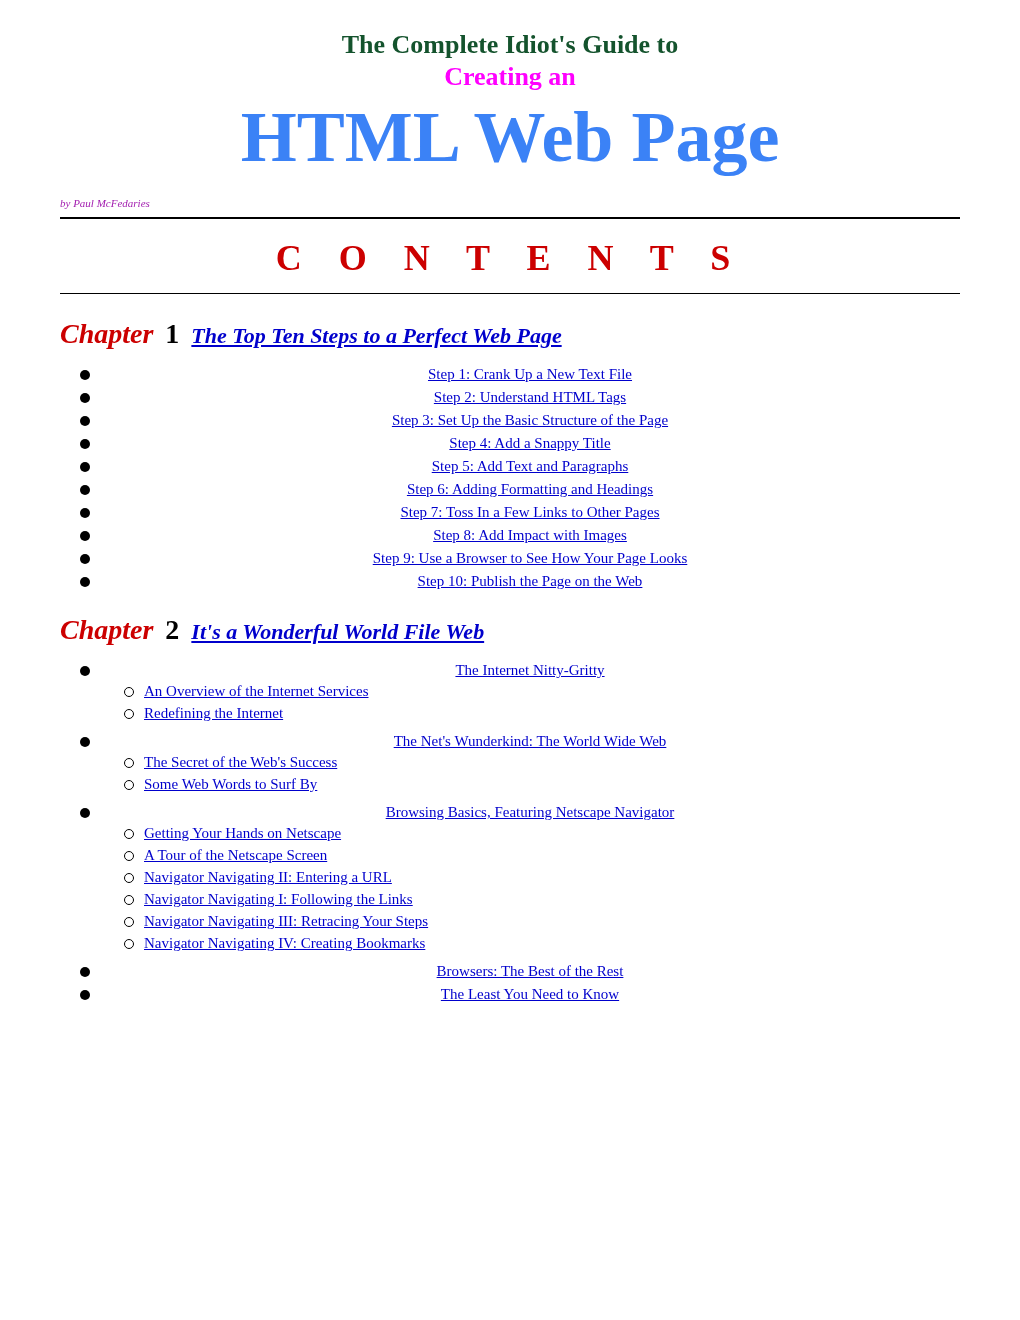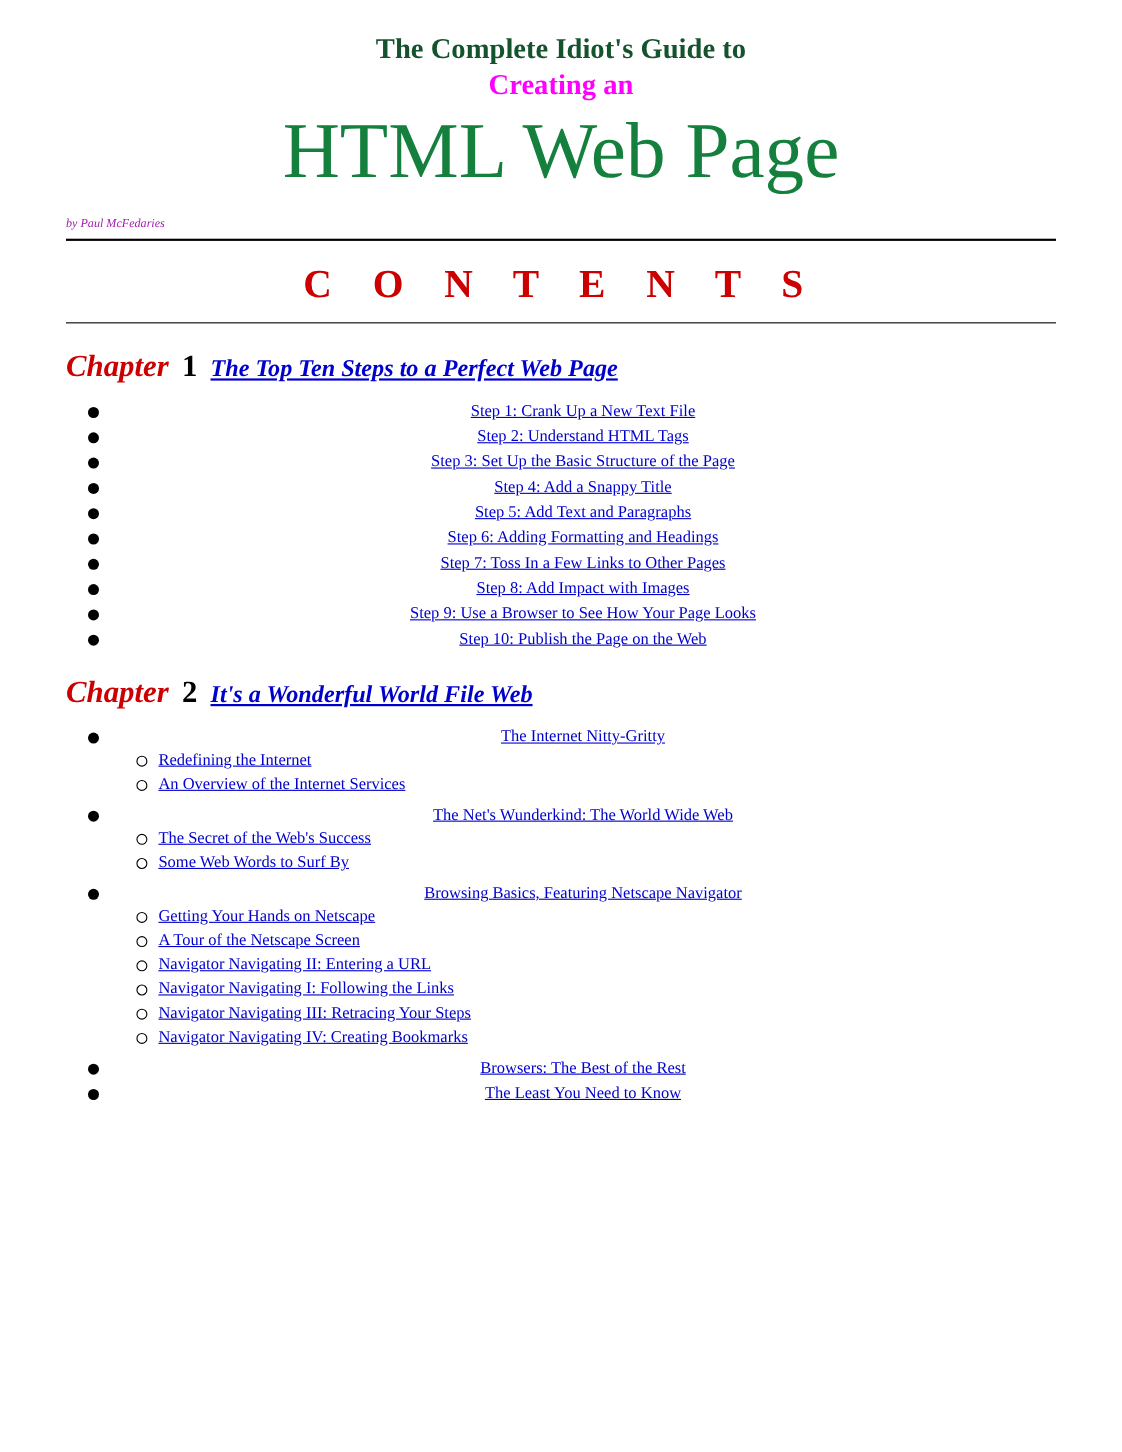--- a/index.html
+++ b/index.html
@@ -31,22 +31,22 @@
 
     .subtitle-line2 {
       font-size: 26px;
       font-weight: bold;
       color: #ff00ff;
       margin-bottom: 6px;
     }
 
     .main-title {
       font-size: 72px;
-      font-weight: normal;
-      color: #15803d;
+      font-weight: bold;
+      color: #3b82f6;
       line-height: 1.1;
     }
 
     .author-line {
       font-size: 11px;
       font-style: italic;
       color: #a21caf;
       text-align: left;
       margin: 18px 0 8px 0;
     }
@@ -227,25 +227,25 @@
       <span class="chapter-label">Chapter</span>
       <span class="chapter-number">2</span>
       <a class="chapter-title-link" href="#">It's a Wonderful World File Web</a>
     </div>
     <ul class="toc-list">
       <li>
         <span class="bullet-filled"></span>
         <div class="li-content"><a class="toc-link" href="#">The Internet Nitty-Gritty</a><ul class="sub-list">
             <li>
               <span class="bullet-open"></span>
+              <a class="toc-link" href="#">An Overview of the Internet Services</a>
+            </li>
+            <li>
+              <span class="bullet-open"></span>
               <a class="toc-link" href="#">Redefining the Internet</a>
-            </li>
-            <li>
-              <span class="bullet-open"></span>
-              <a class="toc-link" href="#">An Overview of the Internet Services</a>
             </li>
           </ul></div>
       </li>
       <li>
         <span class="bullet-filled"></span>
         <div class="li-content"><a class="toc-link" href="#">The Net's Wunderkind: The World Wide Web</a><ul class="sub-list">
             <li>
               <span class="bullet-open"></span>
               <a class="toc-link" href="#">The Secret of the Web's Success</a>
             </li>

